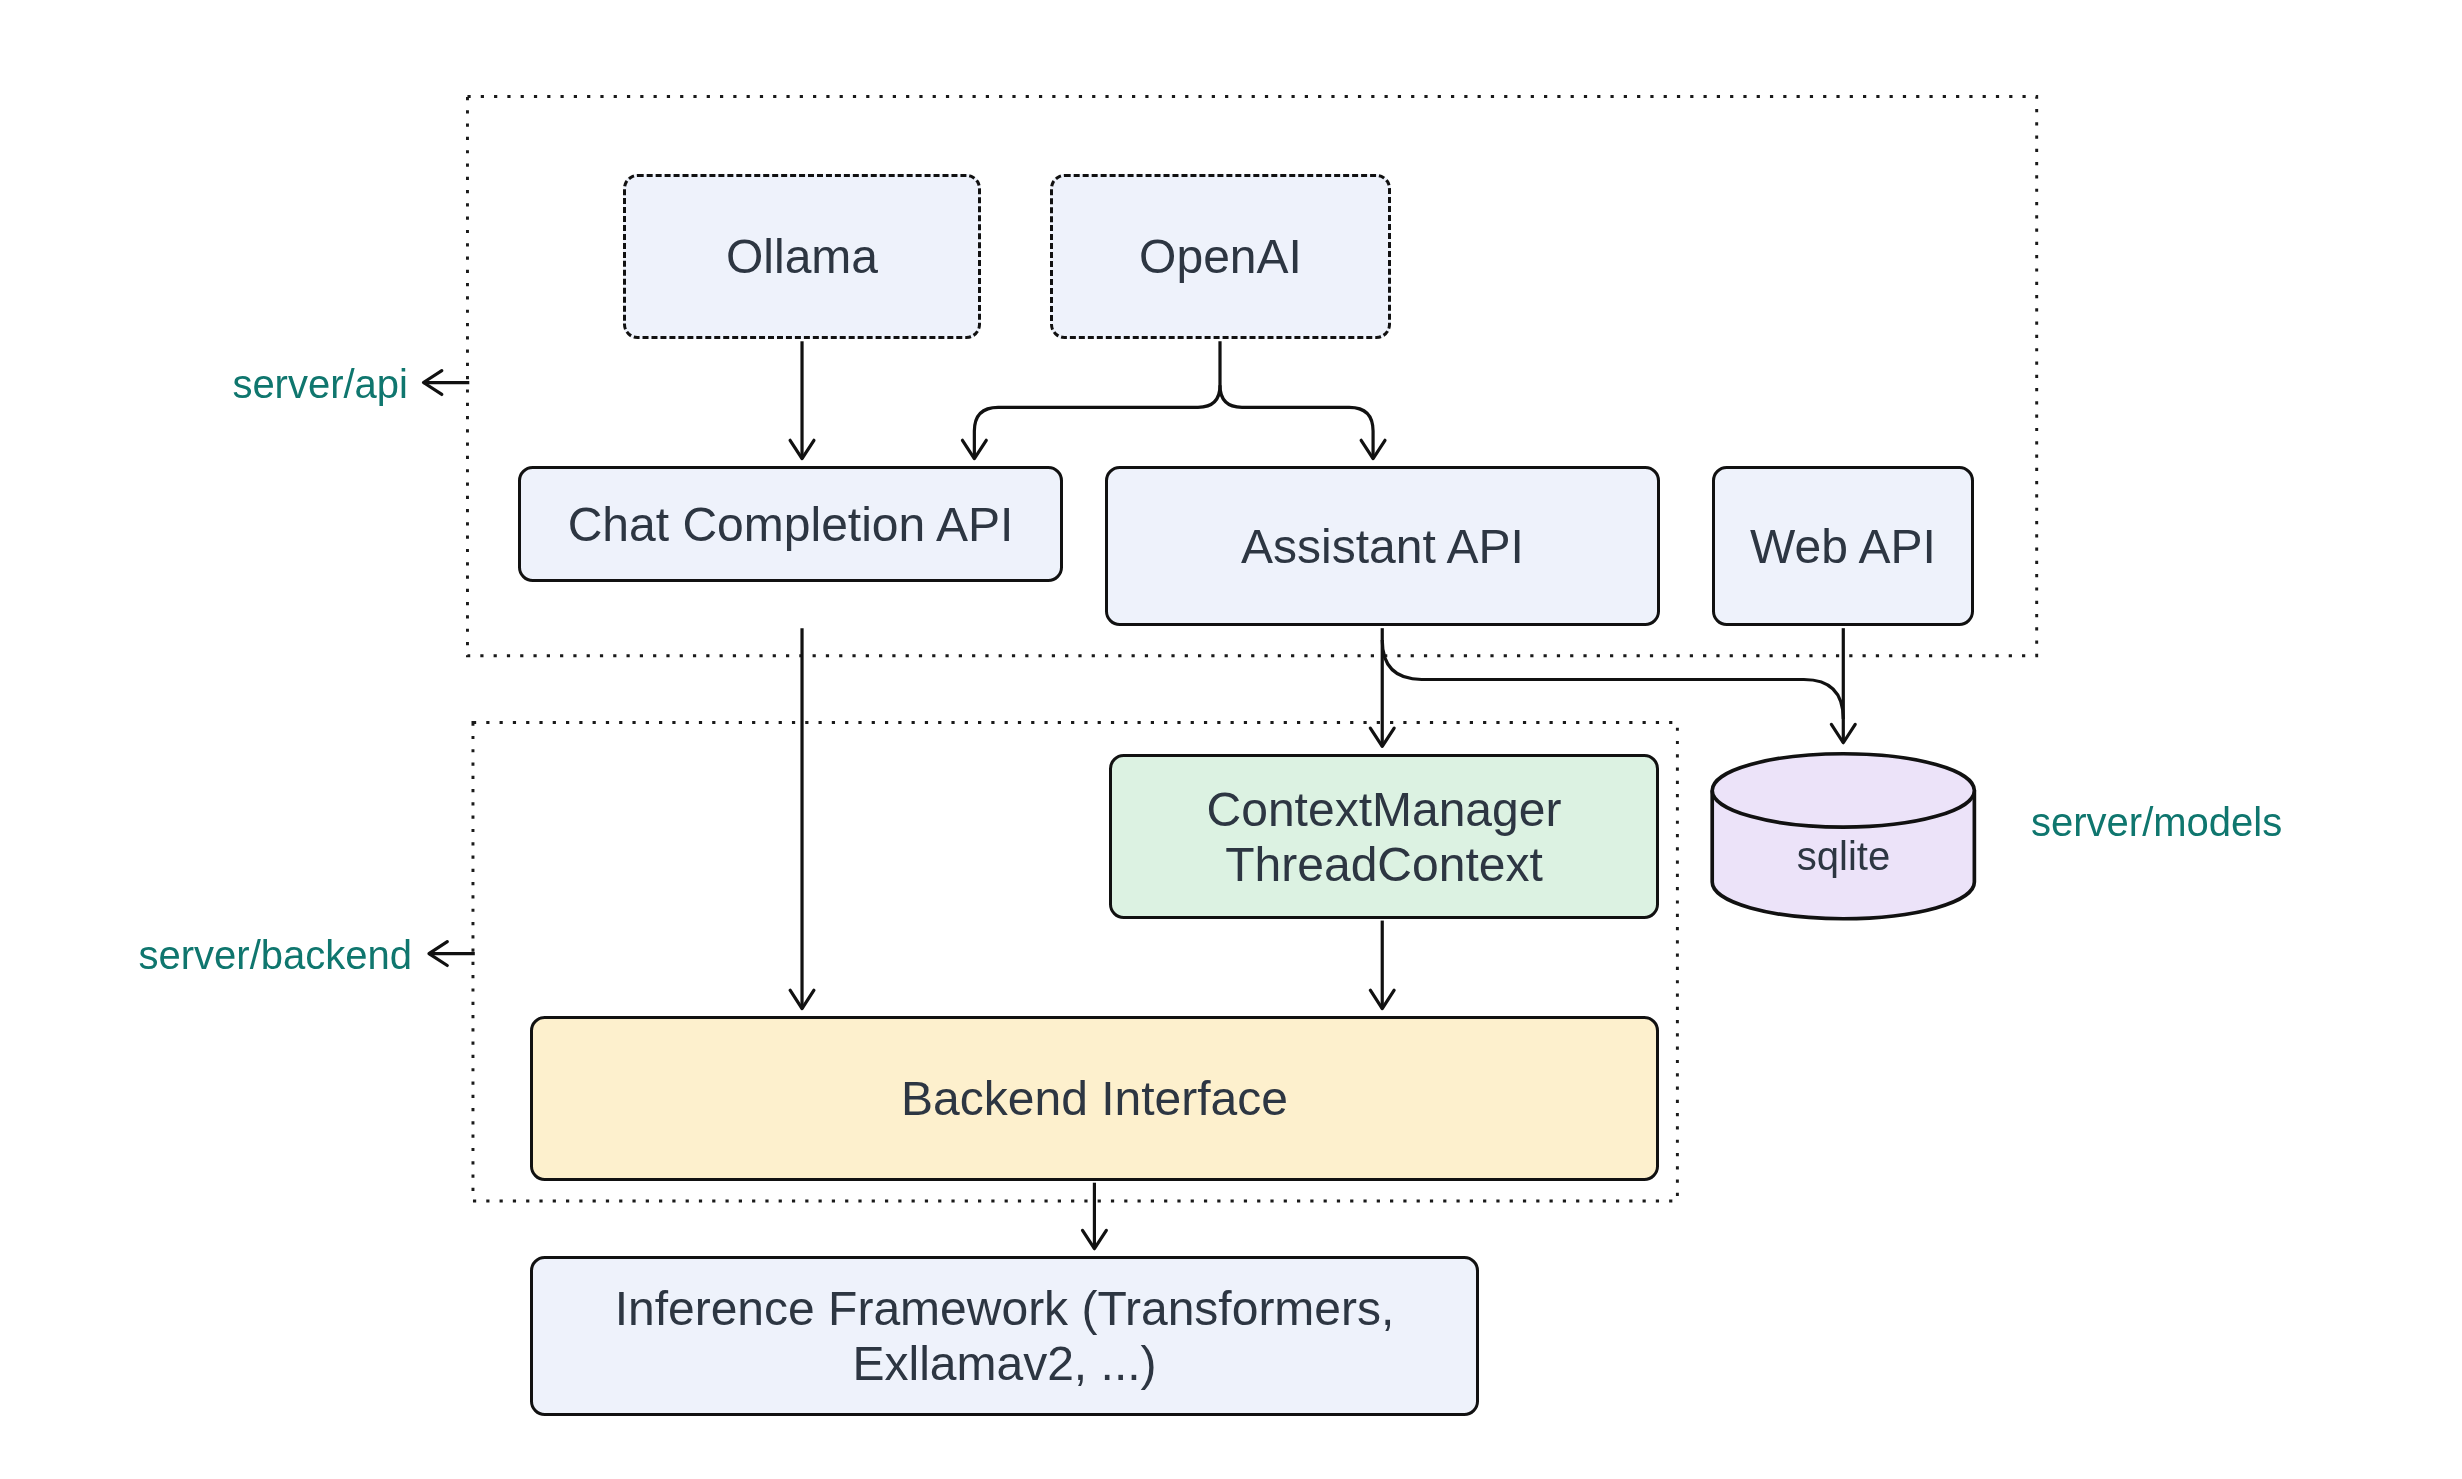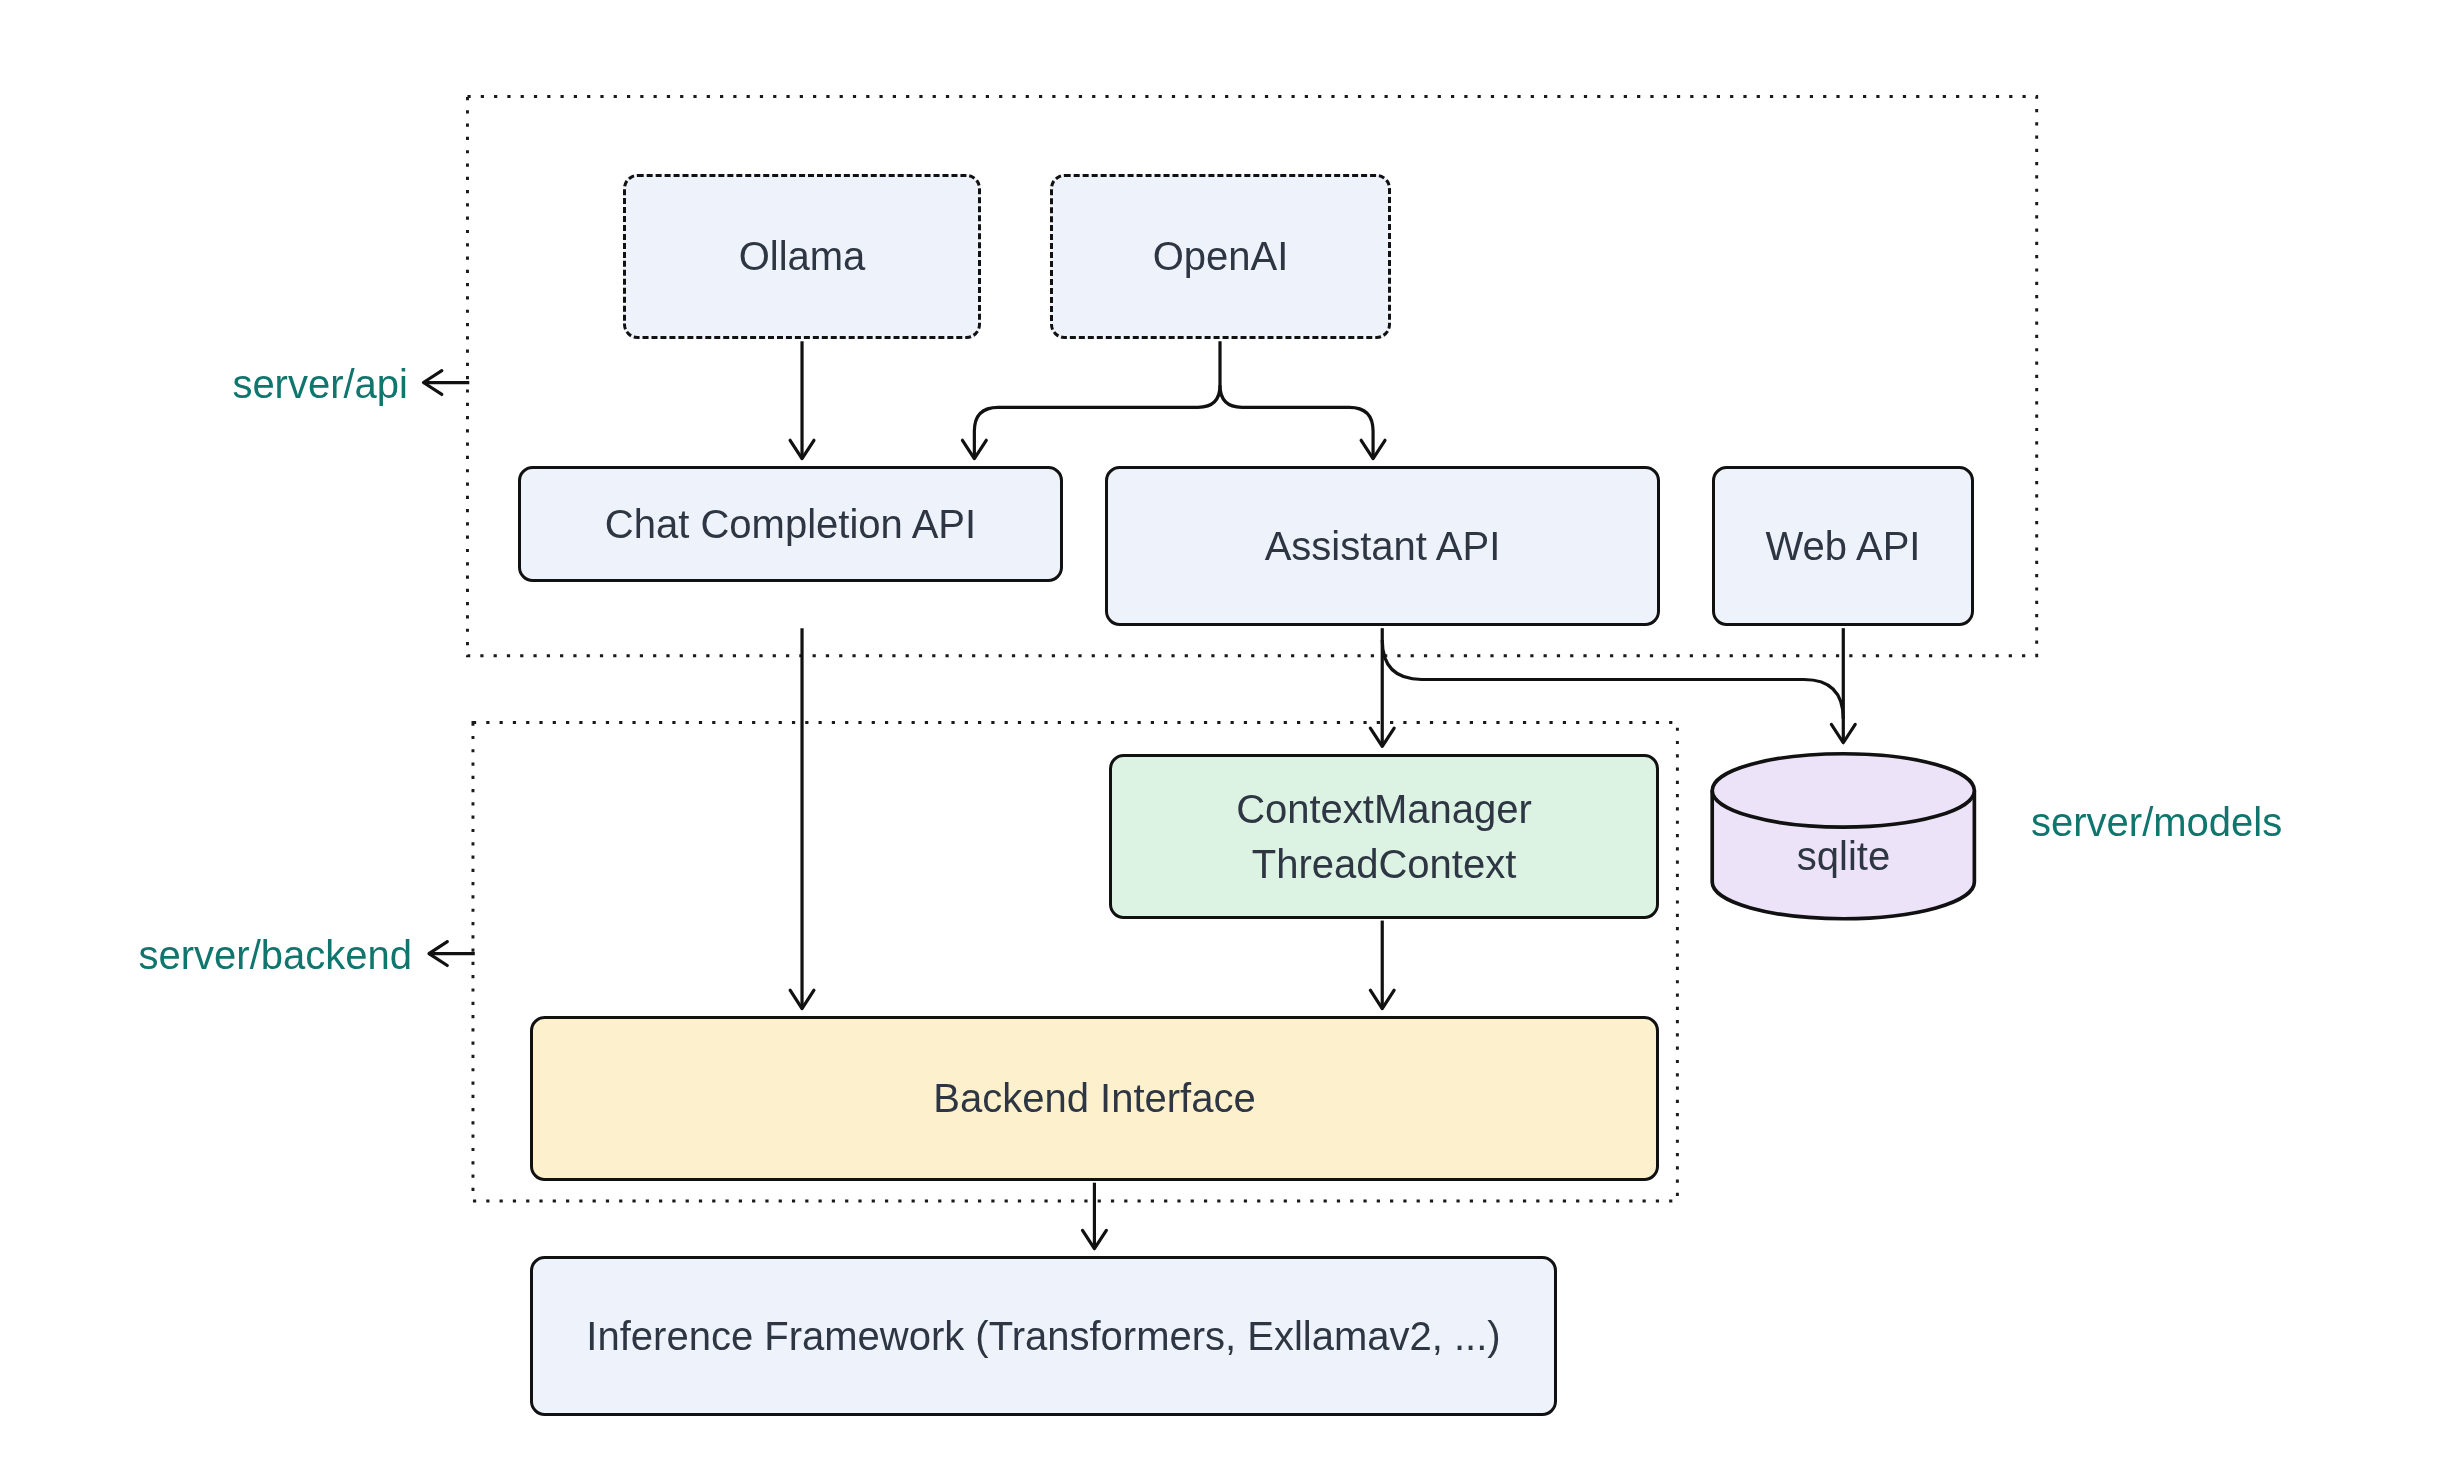--- a/index.html
+++ b/index.html
@@ -13,21 +13,21 @@
   }
   .layer { position: absolute; left: 0; top: 0; z-index: 1; }
   .node {
     position: absolute;
     z-index: 2;
     display: flex;
     flex-direction: column;
     align-items: center;
     justify-content: center;
     text-align: center;
-    font-size: 40px;
+    font-size: 48px;
     line-height: 55px;
     color: #2d3642;
     background: #eef2fb;
     border: 3.7px solid #111111;
     border-radius: 14.7px;
     box-sizing: border-box;
   }
   .node.dashed { border: 3.2px dashed #111111; }
   .node.green  { background: #dcf2e2; }
   .node.yellow { background: #fdf0cd; }
@@ -53,21 +53,21 @@
   }
 
   
   .n-ollama    { left: 623px;  top: 174px;  width: 358px;  height: 165px; }
   .n-openai    { left: 1050px; top: 174px;  width: 341px;  height: 165px; }
   .n-chat      { left: 518px;  top: 466px;  width: 545px;  height: 116px; }
   .n-assistant { left: 1105px; top: 466px;  width: 555px;  height: 160px; }
   .n-web       { left: 1712px; top: 466px;  width: 262px;  height: 160px; }
   .n-context   { left: 1109px; top: 754px;  width: 550px;  height: 165px; align-items: center; }
   .n-backend   { left: 530px;  top: 1016px; width: 1129px; height: 165px; }
-  .n-inference { left: 530px;  top: 1256px; width: 1027px; height: 160px; }
+  .n-inference { left: 530px;  top: 1256px; width: 949px; height: 160px; }
 
   .l-api     { left: 138px;  top: 359px;  width: 270px; }
   .l-backend { left: 73px;   top: 930px; width: 339px; }
   .l-models  { left: 2031px; top: 797px;  width: 385px; }
   .l-sqlite  { left: 1712px; top: 831px;  width: 263px; }
 </style>
 </head>
 <body>
 
 <div class="canvas">

